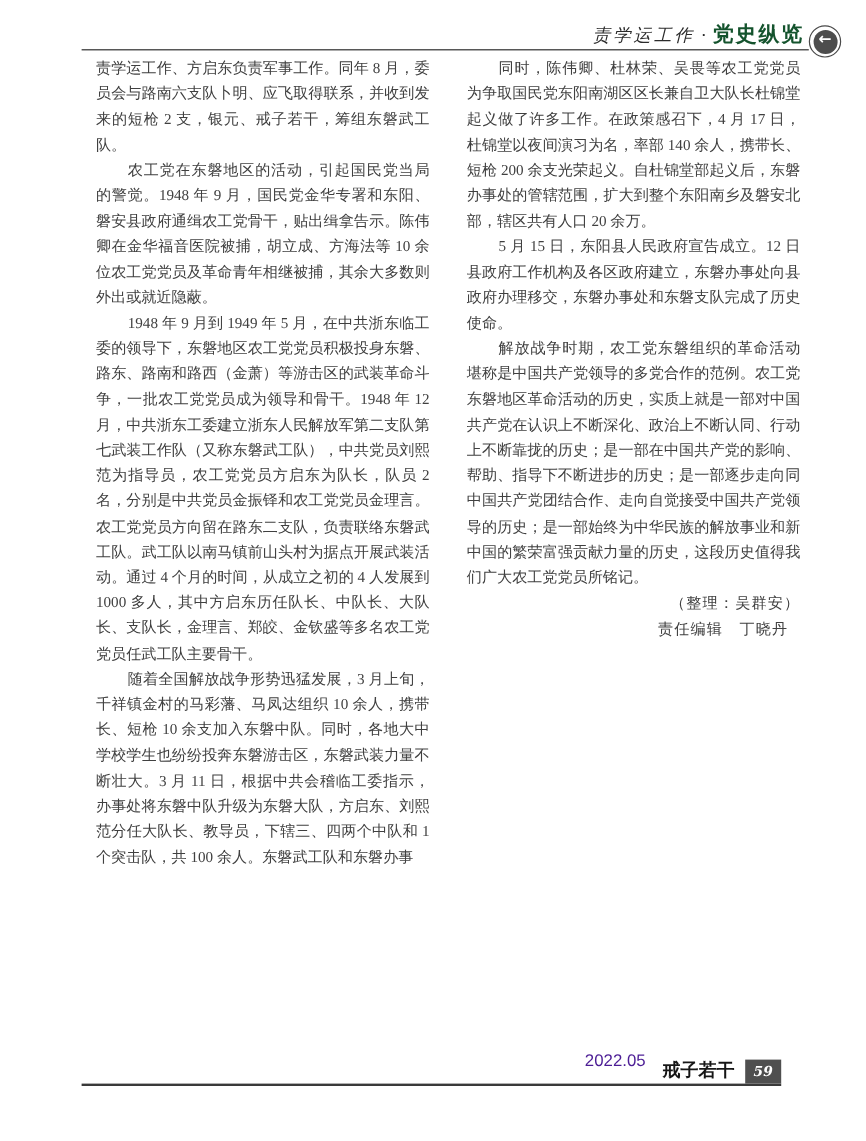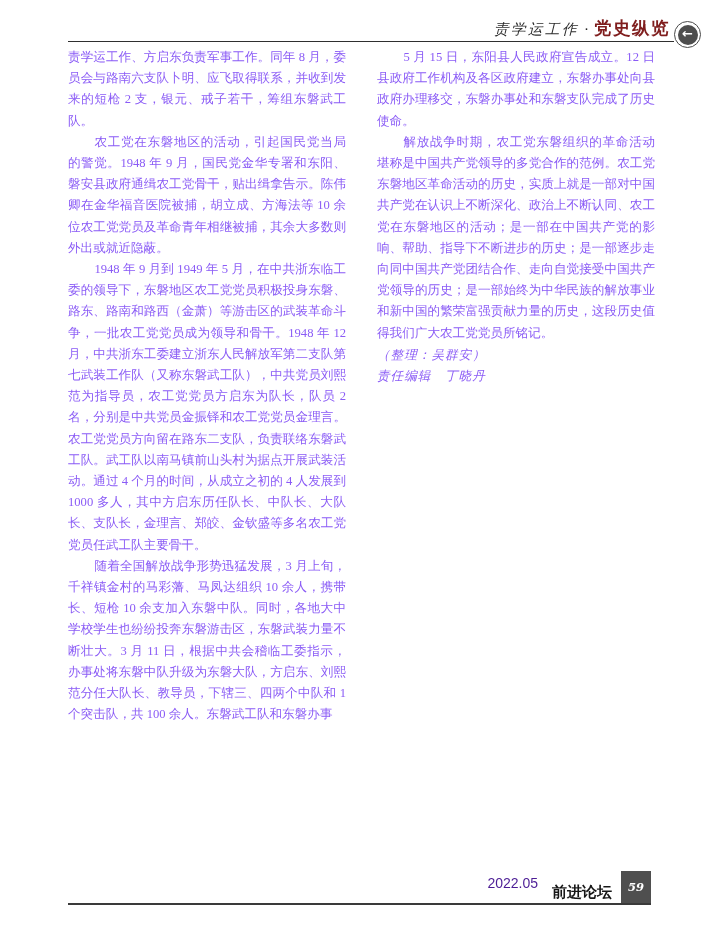--- a/index.html
+++ b/index.html
@@ -7,44 +7,44 @@
     width:722px;height:951px;background:#ffffff;position:relative;
     font-family:"Liberation Serif","DejaVu Serif",serif;
     -webkit-font-smoothing:antialiased;
   }
   .page{position:absolute;left:0;top:0;width:722px;height:951px;background:#ffffff;overflow:hidden;}
 
   
   .header-text{position:absolute;top:16px;right:52px;white-space:nowrap;display:flex;align-items:baseline;}
   .strap{font-style:italic;font-size:14.5px;letter-spacing:2.5px;color:#2b2b2b;font-family:"DejaVu Serif","Liberation Serif",serif;}
   .sep{font-size:15px;margin:0 5px;color:#222;}
-  .section{font-family:"Liberation Sans","DejaVu Sans",sans-serif;font-weight:bold;font-size:17.5px;color:#7f1d1d;letter-spacing:1.5px;}
+  .section{font-family:"Liberation Sans","DejaVu Sans",sans-serif;font-weight:bold;font-size:17.5px;color:#14532d;letter-spacing:1.5px;}
   .header-rule{position:absolute;left:68px;top:41px;width:606px;height:1px;background:#2f2f2f;}
   .header-icon{position:absolute;left:674px;top:21px;width:27px;height:27px;border:1px solid #4a4a4a;border-radius:50%;
     display:flex;align-items:center;justify-content:center;background:#ffffff;box-sizing:border-box;}
   .icon-inner{width:20px;height:20px;border-radius:50%;background:#4d4d4d;color:#ffffff;display:flex;align-items:center;justify-content:center;}
   .arrow{font-size:13px;line-height:1;font-weight:bold;font-family:"DejaVu Sans","Liberation Sans",sans-serif;transform:translateY(-1px);}
 
   
-  .col{position:absolute;top:47px;width:278px;font-size:12.6px;line-height:21.2px;color:#8b5cf6;
-    text-align:justify;text-justify:inter-ideograph;}
+  .col{position:absolute;top:47px;width:278px;font-size:12.6px;line-height:21.2px;color:#404040;
+    text-align:justify;text-justify:inter-ideograph;margin-left:12px;}
   .col-left{left:68px;}
   .col-right{left:377px;}
   .para{margin:0;text-indent:2.1em;}
   .para.no-indent{text-indent:0;}
-  .sig{margin:0;text-align:left;font-style:italic;text-indent:0;letter-spacing:1px;
+  .sig{margin:0;text-align:right;text-indent:0;letter-spacing:1px;
     font-family:"DejaVu Serif","Liberation Serif",serif;}
   .sig.editor{padding-right:10px;}
 
   
   .footer-rule{position:absolute;left:68px;top:903px;width:583px;height:2px;background:#3a3a3a;}
   .footer-meta{position:absolute;top:884px;right:71px;height:19px;display:flex;align-items:flex-end;}
   .issue{font-family:"Liberation Sans","DejaVu Sans",sans-serif;font-size:14px;color:#4c1d95;margin-right:14px;padding-bottom:12px;}
   .journal{font-weight:bold;font-size:15px;color:#161616;margin-right:9px;padding-bottom:1px;}
-  .page-badge{display:inline-flex;align-items:center;justify-content:center;width:30px;height:32px;background:#4f4f4f;
+  .page-badge{display:inline-flex;align-items:center;justify-content:center;width:30px;height:20px;background:#4f4f4f;
     color:#ffffff;font-size:11.5px;font-style:italic;font-weight:bold;font-family:"DejaVu Serif",serif;}
 </style>
 </head>
 <body>
 
 <div class="page">
 
   <div class="header-text">
     <span class="strap">责学运工作</span>
     <span class="sep">·</span>
@@ -58,26 +58,27 @@
   </div>
 
   <div class="col col-left">
     <p class="para no-indent">责学运工作、方启东负责军事工作。同年 8 月，委员会与路南六支队卜明、应飞取得联系，并收到发来的短枪 2 支，银元、戒子若干，筹组东磐武工队。</p>
     <p class="para">农工党在东磐地区的活动，引起国民党当局的警觉。1948 年 9 月，国民党金华专署和东阳、磐安县政府通缉农工党骨干，贴出缉拿告示。陈伟卿在金华福音医院被捕，胡立成、方海法等 10 余位农工党党员及革命青年相继被捕，其余大多数则外出或就近隐蔽。</p>
     <p class="para">1948 年 9 月到 1949 年 5 月，在中共浙东临工委的领导下，东磐地区农工党党员积极投身东磐、路东、路南和路西（金萧）等游击区的武装革命斗争，一批农工党党员成为领导和骨干。1948 年 12 月，中共浙东工委建立浙东人民解放军第二支队第七武装工作队（又称东磐武工队），中共党员刘熙范为指导员，农工党党员方启东为队长，队员 2 名，分别是中共党员金振铎和农工党党员金理言。农工党党员方向留在路东二支队，负责联络东磐武工队。武工队以南马镇前山头村为据点开展武装活动。通过 4 个月的时间，从成立之初的 4 人发展到 1000 多人，其中方启东历任队长、中队长、大队长、支队长，金理言、郑皎、金钦盛等多名农工党党员任武工队主要骨干。</p>
     <p class="para">随着全国解放战争形势迅猛发展，3 月上旬，千祥镇金村的马彩藩、马凤达组织 10 余人，携带长、短枪 10 余支加入东磐中队。同时，各地大中学校学生也纷纷投奔东磐游击区，东磐武装力量不断壮大。3 月 11 日，根据中共会稽临工委指示，办事处将东磐中队升级为东磐大队，方启东、刘熙范分任大队长、教导员，下辖三、四两个中队和 1 个突击队，共 100 余人。东磐武工队和东磐办事</p>
   </div>
 
   <div class="col col-right">
+    <p class="para">同时，陈伟卿、杜林荣、吴畏等农工党党员为争取国民党东阳南湖区区长兼自卫大队长杜锦堂起义做了许多工作。在政策感召下，4 月 17 日，杜锦堂以夜间演习为名，率部 140 余人，携带长、短枪 200 余支光荣起义。自杜锦堂部起义后，东磐办事处的管辖范围，扩大到整个东阳南乡及磐安北部，辖区共有人口 20 余万。</p>
     <p class="para">5 月 15 日，东阳县人民政府宣告成立。12 日县政府工作机构及各区政府建立，东磐办事处向县政府办理移交，东磐办事处和东磐支队完成了历史使命。</p>
-    <p class="para">解放战争时期，农工党东磐组织的革命活动堪称是中国共产党领导的多党合作的范例。农工党东磐地区革命活动的历史，实质上就是一部对中国共产党在认识上不断深化、政治上不断认同、农工党在东磐地区的活动；是一部在中国共产党的影响、帮助、指导下不断进步的历史；是一部逐步走向同中国共产党团结合作、走向自觉接受中国共产党领导的历史；是一部始终为中华民族的解放事业和新中国的繁荣富强贡献力量的历史，这段历史值得我们广大农工党党员所铭记。</p>
+    <p class="para">解放战争时期，农工党东磐组织的革命活动堪称是中国共产党领导的多党合作的范例。农工党东磐地区革命活动的历史，实质上就是一部对中国共产党在认识上不断深化、政治上不断认同、行动上不断靠拢的历史；是一部在中国共产党的影响、帮助、指导下不断进步的历史；是一部逐步走向同中国共产党团结合作、走向自觉接受中国共产党领导的历史；是一部始终为中华民族的解放事业和新中国的繁荣富强贡献力量的历史，这段历史值得我们广大农工党党员所铭记。</p>
     <p class="sig">（整理：吴群安）</p>
     <p class="sig editor">责任编辑　丁晓丹</p>
   </div>
 
   <div class="footer-rule"></div>
   <div class="footer-meta">
     <span class="issue">2022.05</span>
-    <span class="journal">前进论坛</span>
+    <span class="journal">戒子若干</span>
     <span class="page-badge">59</span>
   </div>
 
 </div>
 
 </body></html>

